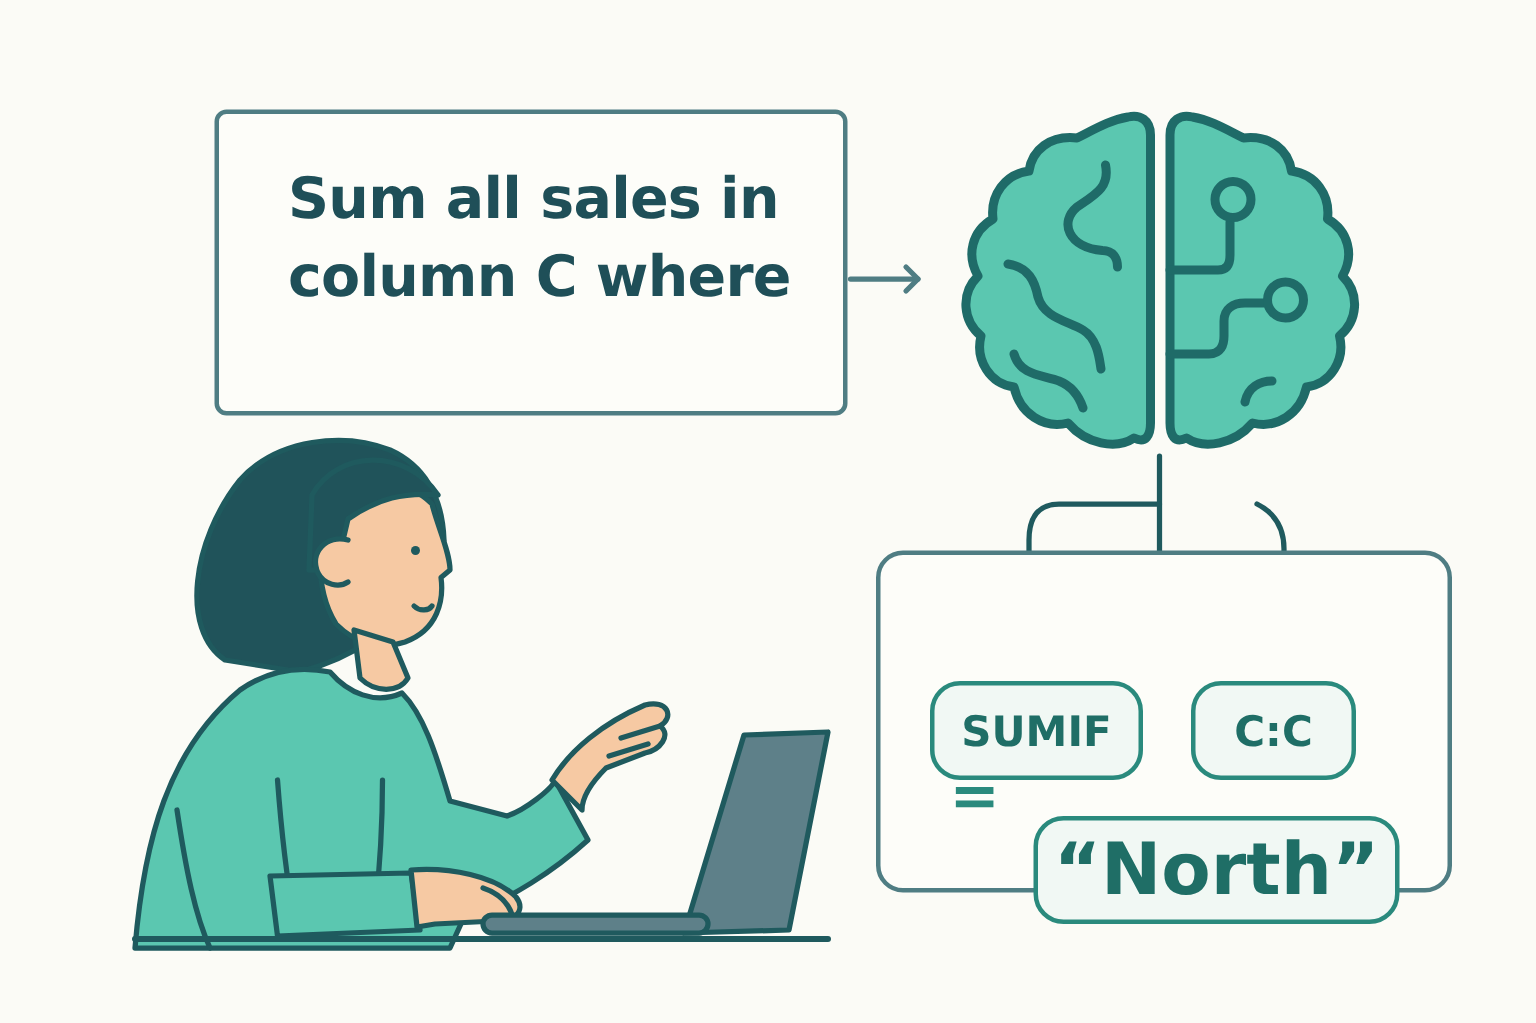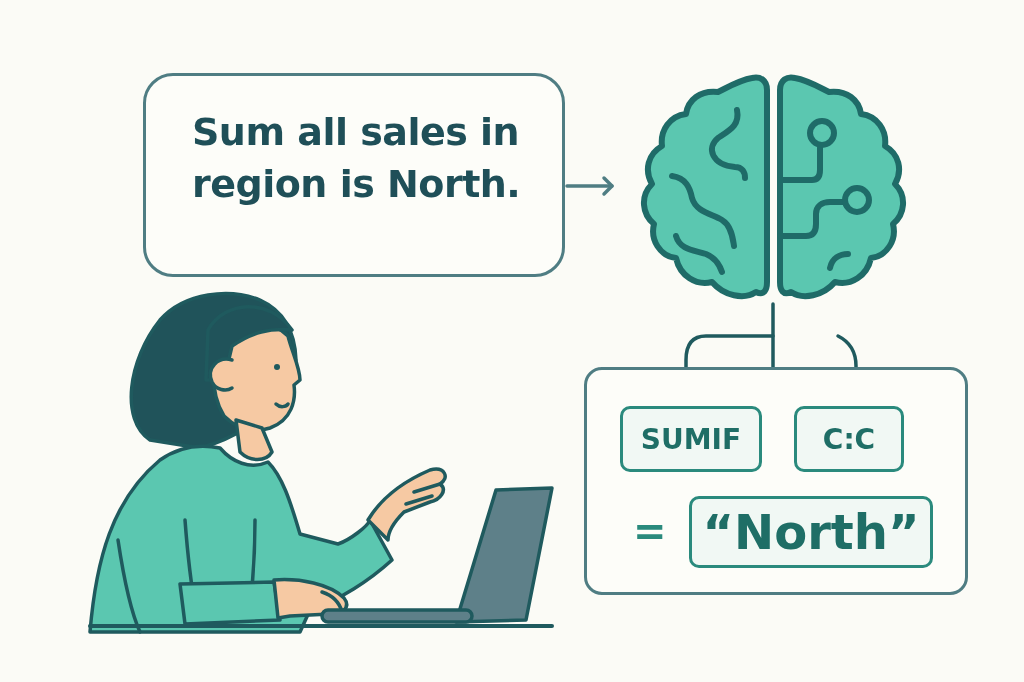--- a/index.html
+++ b/index.html
@@ -1,34 +1,34 @@
 <!DOCTYPE html>
 <html><head>
   <meta charset="utf-8">
   <style>
     html,body{margin:0;padding:0;}
     body{width:1024px;height:682px;background:#fbfbf6;position:relative;overflow:hidden;font-family:"DejaVu Sans","Liberation Sans",sans-serif;}
-    .bubble{position:absolute;left:143px;top:73px;width:422px;height:204px;border:3px solid #4f7d83;border-radius:30px;box-sizing:border-box;background:#fdfdf9;}
+    .bubble{position:absolute;left:143px;top:73px;width:422px;height:204px;border:3px solid #4f7d83;border-radius:8px;box-sizing:border-box;background:#fdfdf9;}
     .bubble-text{position:absolute;left:46px;top:30px;font-size:38px;line-height:52px;font-weight:bold;color:#1f4f58;letter-spacing:-0.5px;}
     .bubble-text div{white-space:nowrap;}
     svg.layer{position:absolute;left:0;top:0;}
     .formula-box{position:absolute;left:584px;top:367px;width:384px;height:228px;border:3px solid #4f7d83;border-radius:18px;box-sizing:border-box;background:#fdfdf9;}
-    .chip{position:absolute;border:3px solid #2a8a7d;border-radius:10px;box-sizing:border-box;background:#f1f8f4;color:#1f6e66;font-weight:bold;display:flex;align-items:center;justify-content:center;}
+    .chip{position:absolute;border:3px solid #2a8a7d;border-radius:20px;box-sizing:border-box;background:#f1f8f4;color:#1f6e66;font-weight:bold;display:flex;align-items:center;justify-content:center;margin-top:48px;}
     .chip-sumif{left:620px;top:406px;width:142px;height:66px;font-size:28px;}
     .chip-range{left:794px;top:406px;width:110px;height:66px;font-size:28px;text-align:right;}
     .chip-north{left:689px;top:496px;width:244px;height:72px;font-size:48px;}
     .equals{position:absolute;left:633px;top:508px;font-size:40px;color:#2a8a7d;font-weight:bold;}
   </style>
 </head>
 <body>
 
 <div class="bubble">
   <div class="bubble-text">
     <div>Sum all sales in</div>
-    <div>region is North.</div>
+    <div>column C where</div>
   </div>
 </div>
 
 <svg class="layer" width="1024" height="682" viewBox="0 0 1024 682">
 
   <g stroke="#4f7d83" stroke-width="3.5" fill="none" stroke-linecap="round" stroke-linejoin="round">
     <line x1="567" y1="186" x2="612" y2="186"></line>
     <polyline points="604,178 612,186 604,194"></polyline>
   </g>
 

